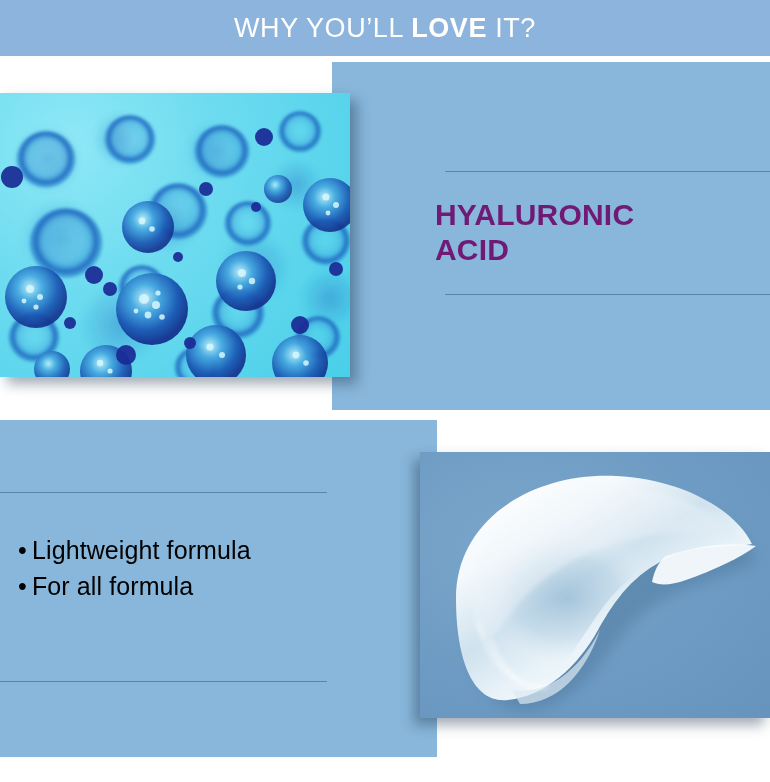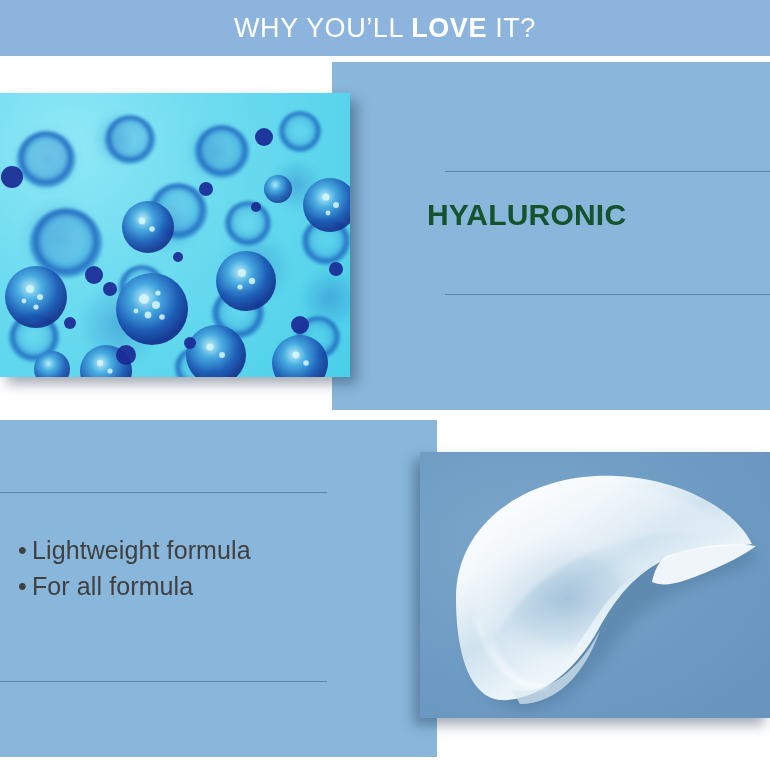--- a/index.html
+++ b/index.html
@@ -31,22 +31,22 @@
   .panel-right {
     position:absolute; left:332px; top:62px; width:438px; height:348px;
     background:#88b7db;
   }
   .rule {
     position:absolute; height:1px; background:#4a7fa5; opacity:.85;
   }
   .panel-right .rule-top    { left:113px; top:109px; width:325px; }
   .panel-right .rule-bottom { left:113px; top:232px; width:325px; }
   .panel-right-title {
-    position:absolute; left:95px; top:135px; width:300px;
-    color:#14532d; font-weight:700; font-size:30px; line-height:1.17;
+    position:absolute; left:103px; top:135px; width:300px;
+    color:#701a75; font-weight:700; font-size:30px; line-height:1.17;
     letter-spacing:0.2px;
   }
 
   
   .cell-photo {
     position:absolute; left:0px; top:93px; width:350px; height:284px;
     overflow:hidden;
     box-shadow:7px 7px 12px rgba(25,45,70,.40);
     background:#63d8f0;
   }
@@ -60,21 +60,21 @@
 
   
   .panel-left {
     position:absolute; left:0px; top:420px; width:437px; height:337px;
     background:#88b7db;
   }
   .panel-left .rule-top    { left:0px;  top:72px;  width:327px; }
   .panel-left .rule-bottom { left:0px;  top:261px; width:327px; }
   .bullets {
     position:absolute; left:18px; top:112px; width:330px;
-    color:#404040;
+    color:#000000;
     font-size:25px;
     font-weight:300;
     line-height:1.44;
     letter-spacing:0.1px;
   }
   .bullets li { list-style:none; white-space:nowrap; }
   .bullets li .dot { display:inline-block; width:14px; }
 
   
   .cream-photo {
@@ -94,21 +94,21 @@
 <body>
 
 <div class="stage">
 
   <div class="header-bar">
     <div class="header-title"><span>WHY YOU’LL </span><span class="bold">LOVE</span><span> IT?</span></div>
   </div>
 
   <div class="panel-right">
     <div class="rule rule-top"></div>
-    <div class="panel-right-title"><span>HYALURONIC</span><br></div>
+    <div class="panel-right-title"><span>HYALURONIC</span><br><span>ACID</span></div>
     <div class="rule rule-bottom"></div>
   </div>
 
   <div class="cell-photo">
     <div class="cell-bg"></div>
     <svg width="350" height="284" viewBox="0 0 350 284">
       <defs>
         <radialGradient id="ring" cx="50%" cy="45%" r="52%">
           <stop offset="0%" stop-color="#6fdcf0" stop-opacity="0"></stop>
           <stop offset="58%" stop-color="#2f8fd4" stop-opacity=".30"></stop>

